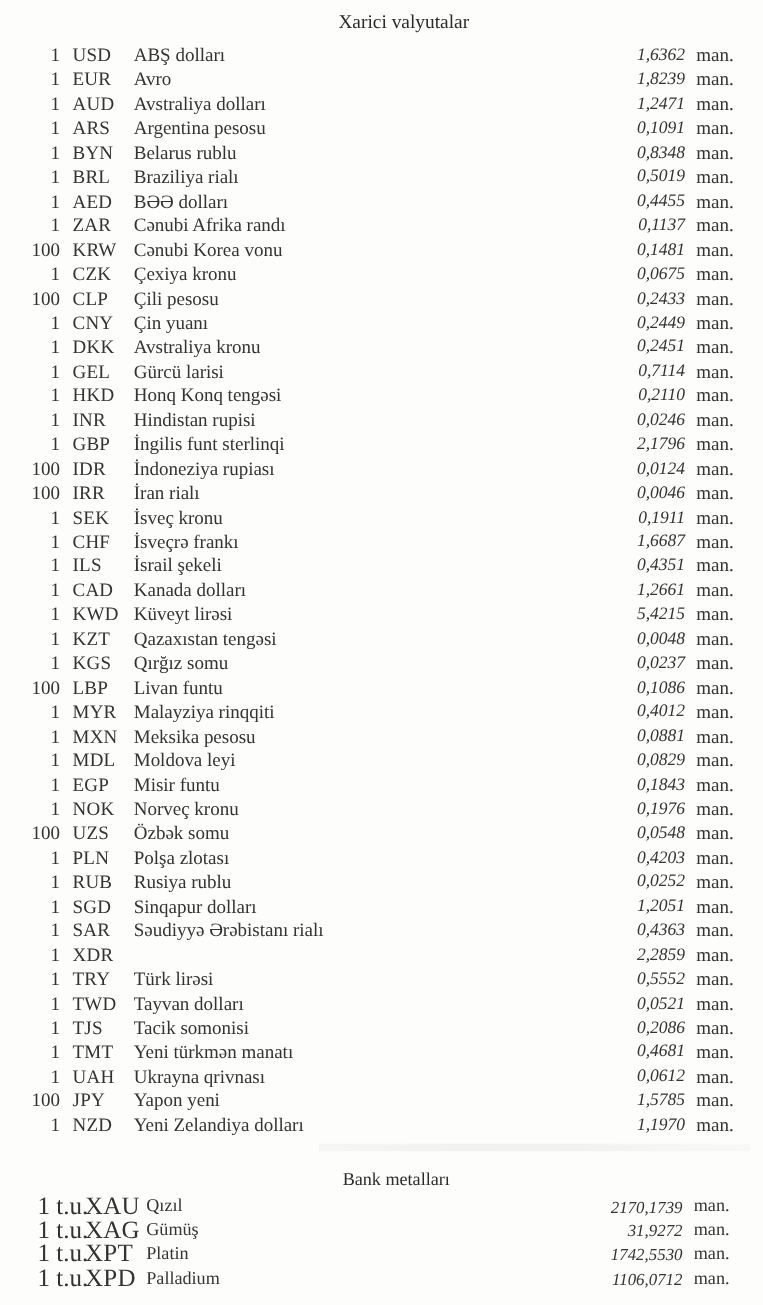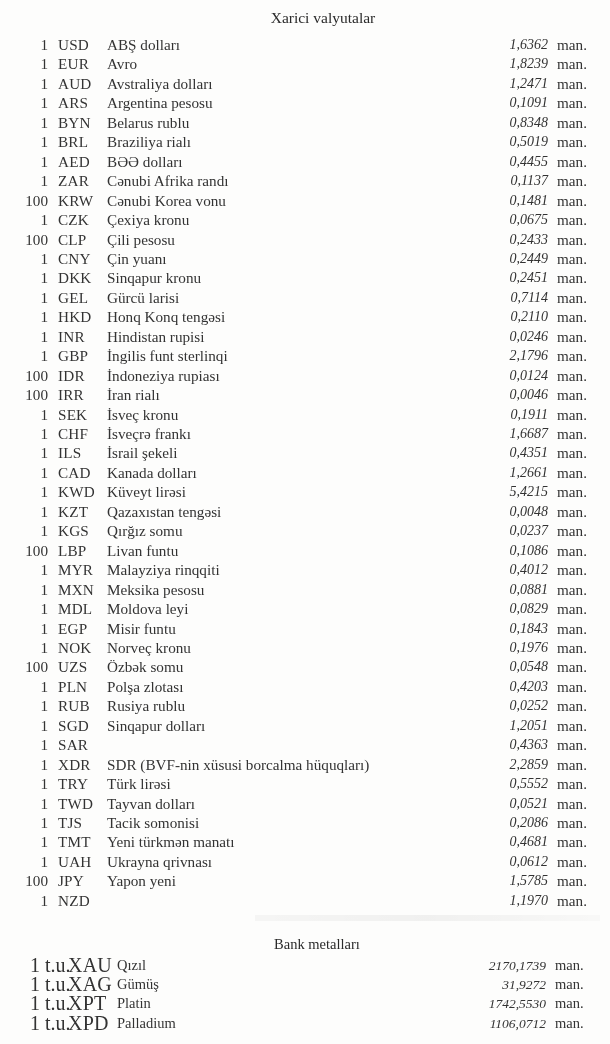--- a/index.html
+++ b/index.html
@@ -123,21 +123,21 @@
       <div class="row" style="top: 248.95px;">
         <span class="amt">1</span>
         <span class="code">CNY</span>
         <span class="name">Çin yuanı</span>
         <span class="val">0,2449</span>
         <span class="unit">man.</span>
       </div>
       <div class="row" style="top: 268.4px;">
         <span class="amt">1</span>
         <span class="code">DKK</span>
-        <span class="name">Sinqapur kronu</span>
+        <span class="name">Avstraliya kronu</span>
         <span class="val">0,2451</span>
         <span class="unit">man.</span>
       </div>
       <div class="row" style="top: 287.85px;">
         <span class="amt">1</span>
         <span class="code">GEL</span>
         <span class="name">Gürcü larisi</span>
         <span class="val">0,7114</span>
         <span class="unit">man.</span>
       </div>
@@ -291,27 +291,27 @@
       <div class="row" style="top: 715.75px;">
         <span class="amt">1</span>
         <span class="code">SGD</span>
         <span class="name">Sinqapur dolları</span>
         <span class="val">1,2051</span>
         <span class="unit">man.</span>
       </div>
       <div class="row" style="top: 735.2px;">
         <span class="amt">1</span>
         <span class="code">SAR</span>
+        <span class="name">Səudiyyə Ərəbistanı rialı</span>
         <span class="val">0,4363</span>
         <span class="unit">man.</span>
       </div>
       <div class="row" style="top: 754.65px;">
         <span class="amt">1</span>
         <span class="code">XDR</span>
-        <span class="name">SDR (BVF-nin xüsusi borcalma hüquqları)</span>
         <span class="val">2,2859</span>
         <span class="unit">man.</span>
       </div>
       <div class="row" style="top: 774.1px;">
         <span class="amt">1</span>
         <span class="code">TRY</span>
         <span class="name">Türk lirəsi</span>
         <span class="val">0,5552</span>
         <span class="unit">man.</span>
       </div>
@@ -346,20 +346,21 @@
       <div class="row" style="top: 871.35px;">
         <span class="amt">100</span>
         <span class="code">JPY</span>
         <span class="name">Yapon yeni</span>
         <span class="val">1,5785</span>
         <span class="unit">man.</span>
       </div>
       <div class="row" style="top: 890.8px;">
         <span class="amt">1</span>
         <span class="code">NZD</span>
+        <span class="name">Yeni Zelandiya dolları</span>
         <span class="val">1,1970</span>
         <span class="unit">man.</span>
       </div>
     </div>
 
   <div class="bleed"></div>
 
   <div id="t2" class="section-title">Bank metalları</div>
   <div id="metal-table">
       <div class="row metal" style="top: 956px;">

